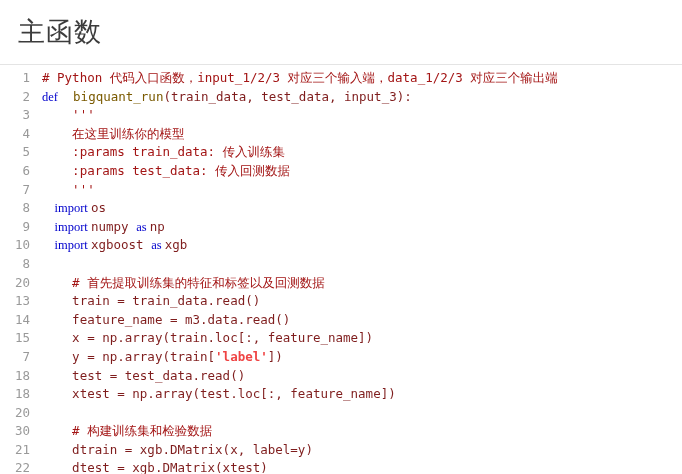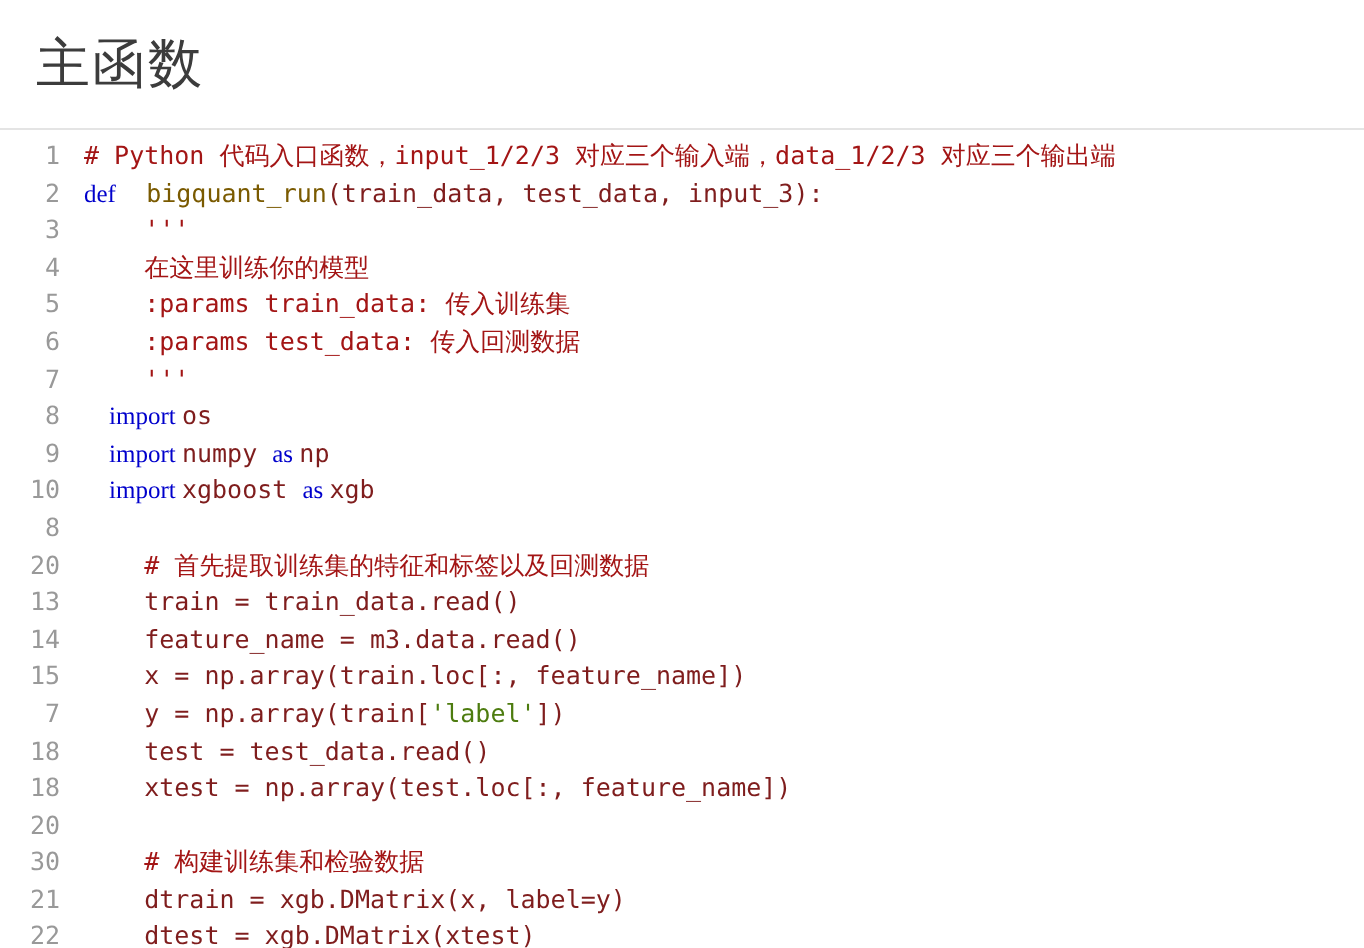--- a/index.html
+++ b/index.html
@@ -66,21 +66,21 @@
     white-space: pre;
     padding-left: 6px;
   }
   .code div {
     height: 18.6px;
   }
   .tok-comment { color: #a31515; text-align: right; }
   .tok-keyword { color: #0000cc; font-family: Liberation Serif, serif; }
   .tok-fn { color: #7a5a00; margin-left: 12px; }
   .tok-plain { color: #7f1d1d; }
-  .tok-string { color: #4d7c0f; }
+  .tok-string { color: #ef4444; font-weight: bold; }
   .tok-doc { color: #a31515; }
 </style>
 </head>
 <body>
 
 <div class="header">
   <div class="page-title">主函数</div>
 </div>
 <div class="divider"></div>
 

